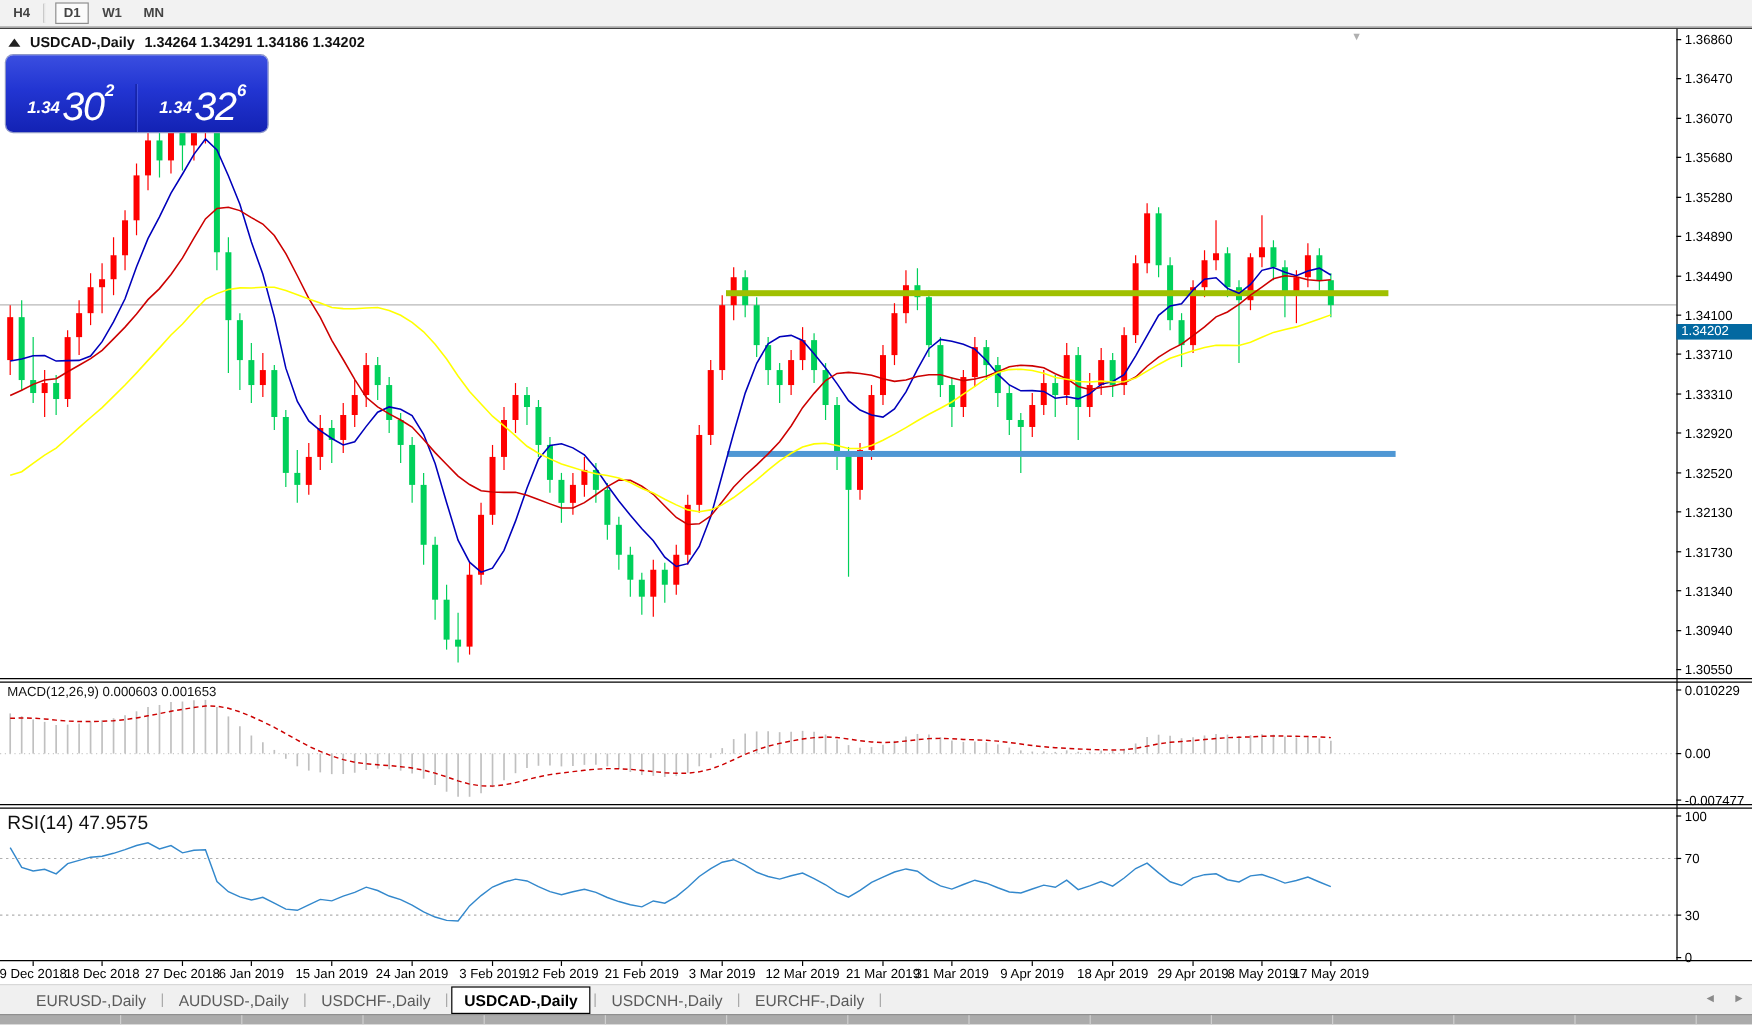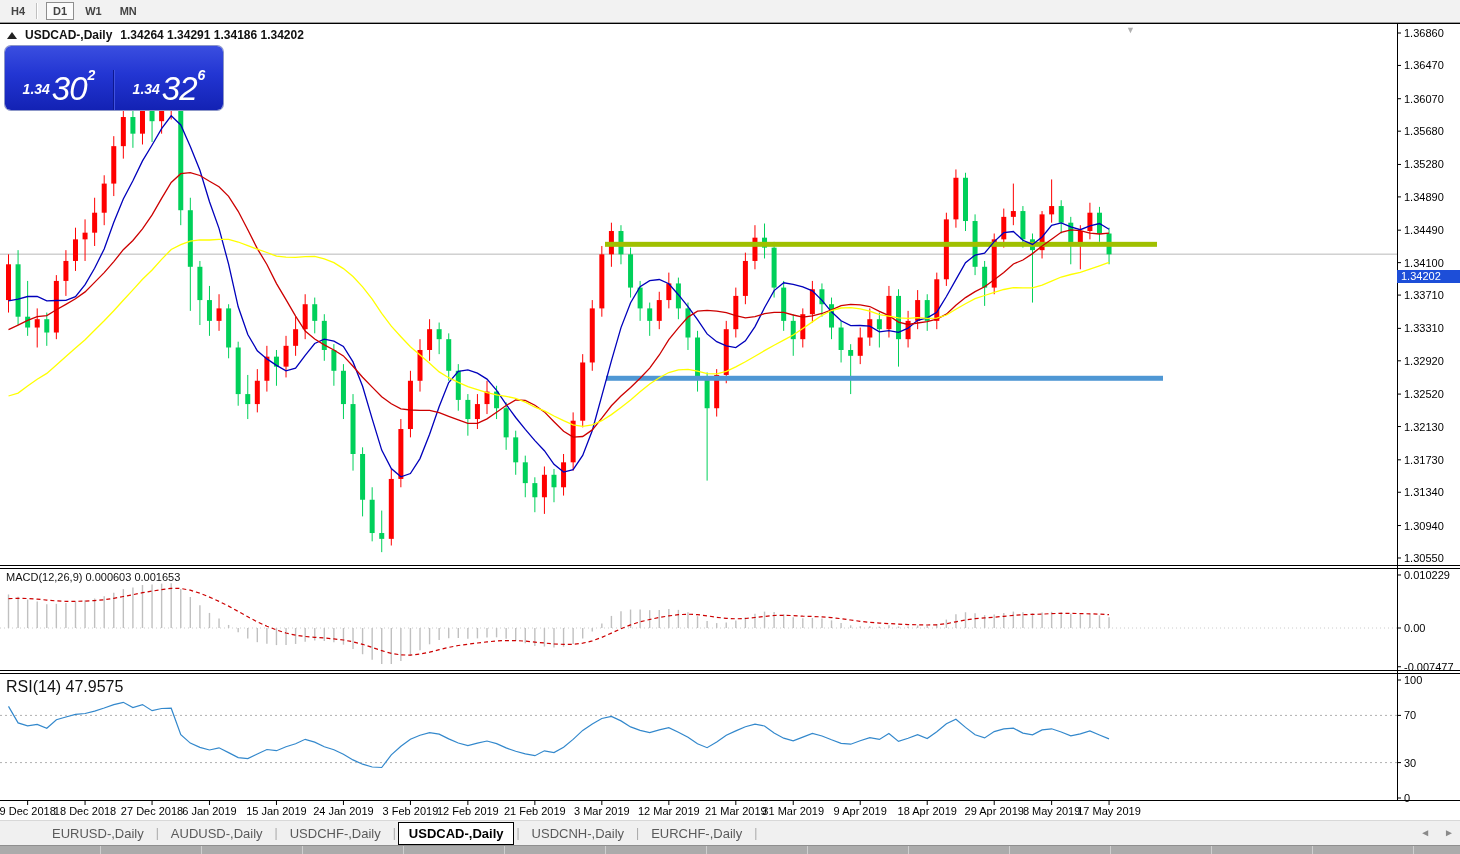--- a/index.html
+++ b/index.html
@@ -40,26 +40,26 @@
   .quote{flex:1;color:#fff;display:flex;align-items:center;justify-content:center;
     padding-bottom:3px;position:relative;font-style:italic;}
   .quote.sell{border-right:1px solid #0d1890;}
   .quote.buy{border-left:1px solid #4052e0;}
   .q-pre{font-size:14px;font-weight:bold;margin-right:2px;line-height:22px;}
   .q-big{font-size:33px;font-weight:500;line-height:30px;letter-spacing:-1px;}
   .q-sup{font-size:14px;font-weight:bold;position:relative;top:-14px;margin-left:1px;}
   
   .macd-label{position:absolute;left:6px;top:548px;font-size:11px;color:#111;}
   .rsi-label{position:absolute;left:6px;top:655px;font-size:16px;color:#111;}
-  .price-tag{position:absolute;left:1397px;width:60px;height:13px;background:#1d4ed8;color:#fff;
+  .price-tag{position:absolute;left:1397px;width:60px;height:13px;background:#0369a1;color:#fff;
     font-size:11px;line-height:13px;padding-left:4px;}
   .shift-marker{position:absolute;left:1126px;top:2px;color:#b0b0b0;font-size:9px;}
   
   .tab-bar{position:absolute;left:0;top:820px;width:1460px;height:25px;background:#f0f0f0;
-    border-top:1px solid #d8d8d8;display:flex;align-items:center;padding-left:42px;box-sizing:border-box;}
+    border-top:1px solid #d8d8d8;display:flex;align-items:center;padding-left:20px;box-sizing:border-box;}
   .tab{font-size:13px;color:#5a5a5a;padding:3px 10px;white-space:nowrap;}
   .tab.active{background:#fff;border:1px solid #000;color:#000;font-weight:bold;}
   .tab-sep{color:#a8a8a8;font-size:12px;padding:0 2px;}
   .tab-arrows{position:absolute;right:6px;top:6px;display:flex;gap:14px;}
   .tab-arrow{color:#8a8a8a;font-size:10px;background:none;border:none;padding:0;line-height:12px;}
   
   .bottom-strip{position:absolute;left:0;top:845px;width:1460px;height:9px;background:#ababab;
     display:flex;border-top:1px solid #8f8f8f;box-sizing:border-box;}
   .bs-cell{width:100px;border-right:1px solid #cfcfcf;height:100%;}
 </style>

